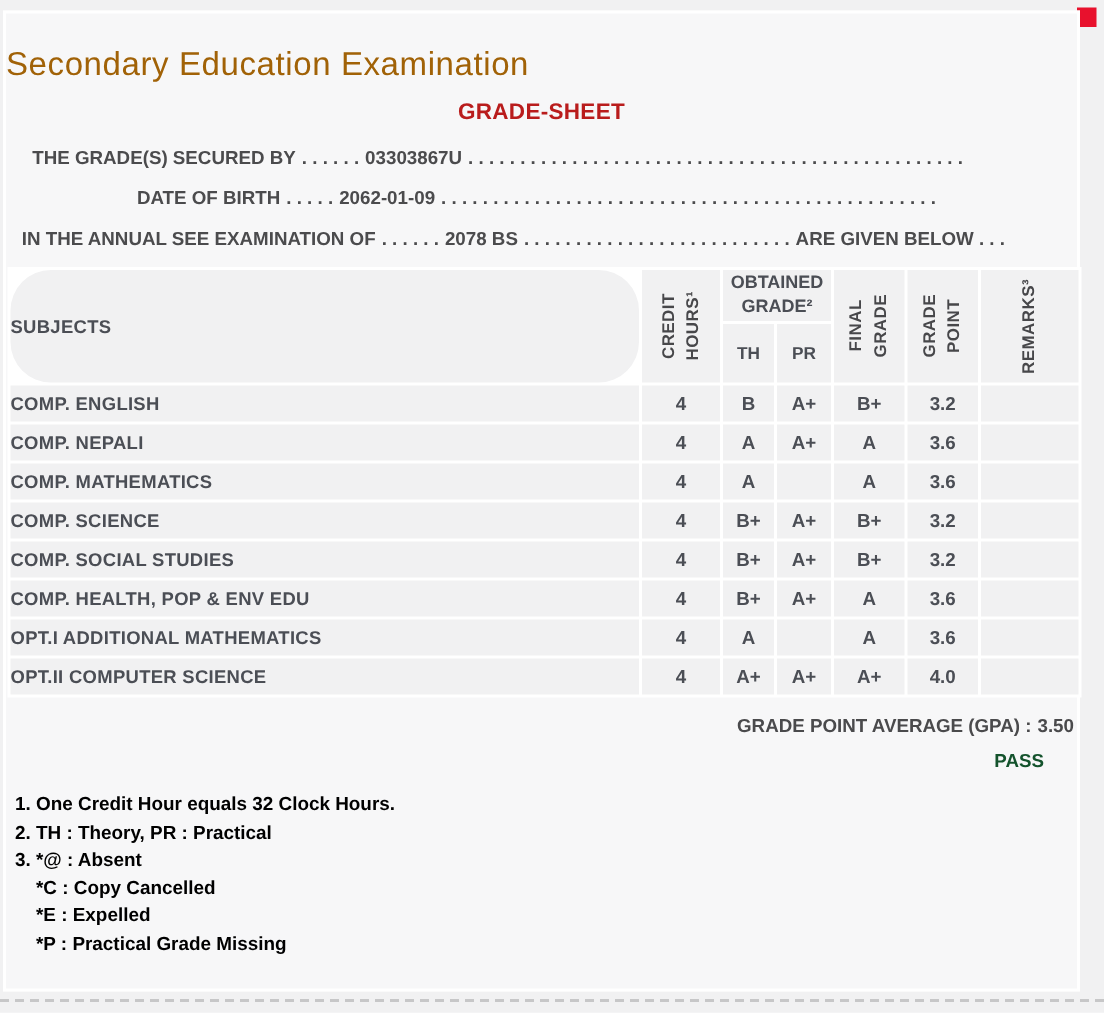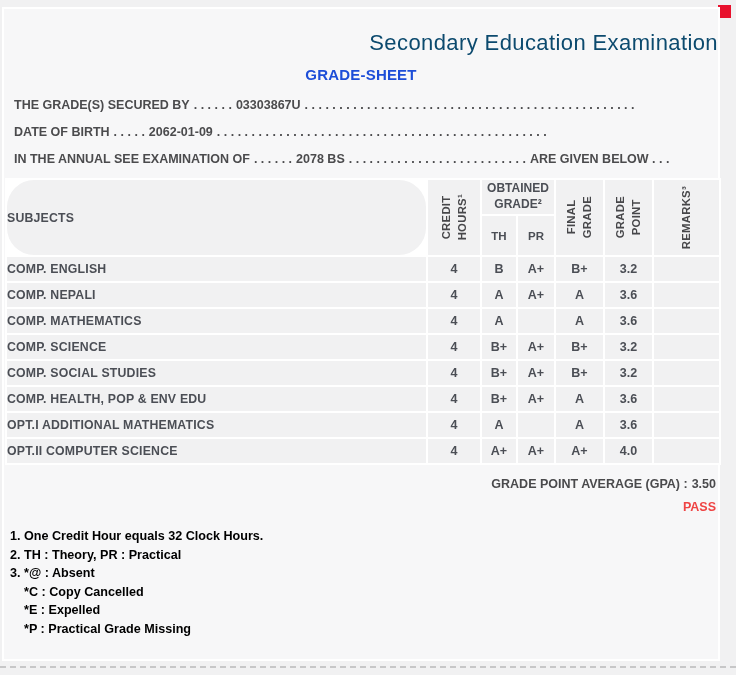--- a/index.html
+++ b/index.html
@@ -10,31 +10,31 @@
     color:#4a4a4c;
   }
   .card{
     position:absolute;left:2px;top:7px;width:714px;height:650px;
     border:2px solid #ffffff;background:#f7f7f8;box-sizing:content-box;
   }
   .red-marker{
     position:absolute;top:5px;right:5px;width:13px;height:13px;background:#e8112d;
   }
   .page-title{
-    margin-top:20px;text-align:right;font-size:22px;font-weight:400;
-    letter-spacing:.4px;color:#0c4a6e;line-height:28px;
+    margin-top:20px;text-align:left;font-size:22px;font-weight:400;
+    letter-spacing:.4px;color:#a16207;line-height:28px;
   }
   .page-subtitle{
     margin-top:10px;text-align:center;font-size:15px;font-weight:700;
-    color:#1d4ed8;letter-spacing:.2px;line-height:16px;
+    color:#b91c1c;letter-spacing:.2px;line-height:16px;
   }
   .info-block{margin-top:14px;margin-bottom:2px;}
   .iline{
     padding-left:10px;font-size:12.5px;font-weight:700;color:#4b4b4d;
-    line-height:16px;margin-bottom:11px;white-space:nowrap;overflow:hidden;
+    line-height:16px;margin-bottom:11px;white-space:nowrap;overflow:hidden;text-align:right;
   }
   .iline.w1{width:632px;}
   .iline.w2{width:614px;}
   .iline.w3{width:660px;}
   .iline span{margin-right:4px;}
   table.grades{
     margin-left:1px;width:716px;table-layout:fixed;
     border-collapse:separate;border-spacing:2px;background:#ffffff;
   }
   table.grades th,table.grades td{
@@ -55,21 +55,21 @@
   }
   th.sub{height:39px;text-align:center;font-size:11.5px;color:#47474a;}
   td.subject{
     text-align:left;padding-left:10px;font-size:12.3px;color:#49494b;
     height:24px;letter-spacing:.2px;
   }
   td.val{text-align:center;font-size:12.5px;height:24px;}
   .summary{width:716px;margin-top:12px;}
   .gpa-line{text-align:right;padding-right:4px;font-size:12.5px;font-weight:700;color:#4a4a4c;}
   .gpa-line .v{margin-left:4px;}
-  .pass-line{text-align:right;padding-right:4px;margin-top:9px;font-size:12.5px;font-weight:700;color:#ef4444;}
+  .pass-line{text-align:right;padding-right:24px;margin-top:9px;font-size:12.5px;font-weight:700;color:#14532d;}
   .footnotes{margin-top:13px;padding-left:6px;font-size:12.6px;font-weight:700;color:#000000;}
   .footnotes .fline{line-height:18.5px;}
   .footnotes .fline.indent{padding-left:14px;}
   .dashed-rule{
     position:absolute;left:0;right:0;top:666px;height:0;
     border-top:2px dashed #c7c7c8;
   }
 </style>
 </head>
 <body>

